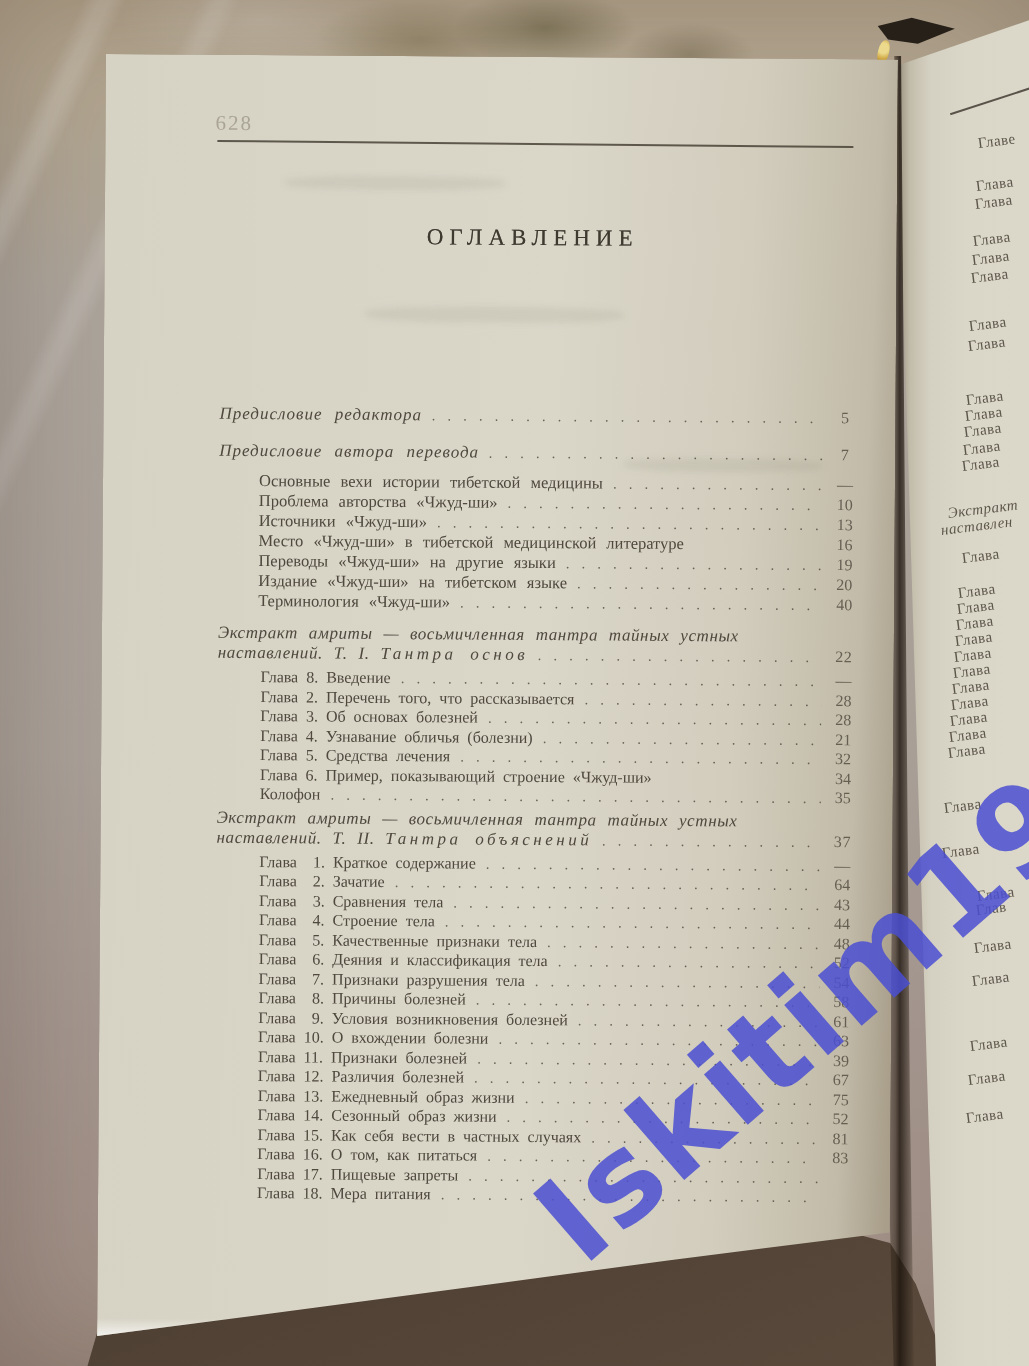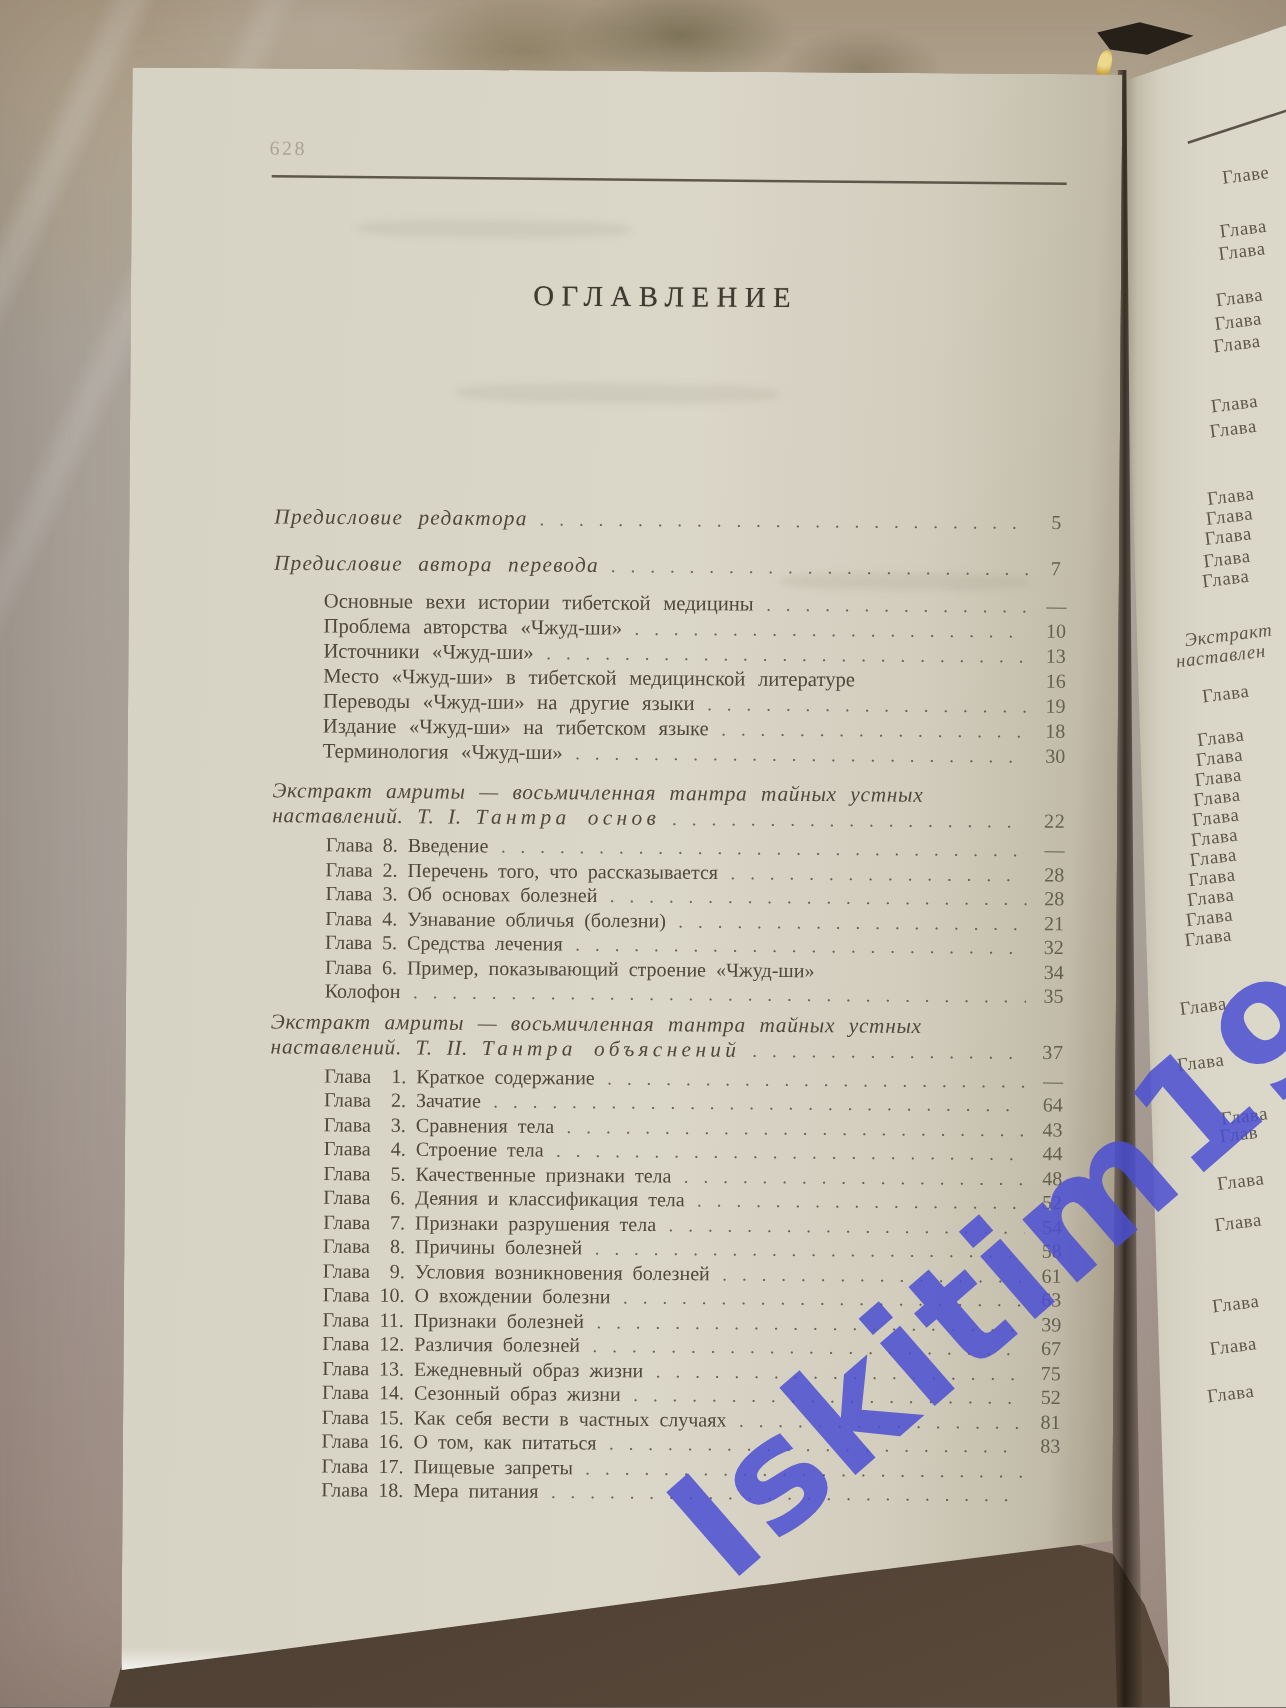--- a/index.html
+++ b/index.html
@@ -39,21 +39,21 @@
   .page{position:absolute;left:106px;top:54px;width:792px;height:1282px;
     transform:rotate(.4deg);transform-origin:top left;
     clip-path:polygon(0 0,100% 0,100% 91.5%,72% 93.8%,40% 96.6%,12% 99%,0 100%);
     background:linear-gradient(92deg,#d6d2c4 0,#dad6c8 55%,#d2cdbd 78%,#c2bba9 93%,#a89e8a 99%);
     color:#4e483d;}
   .page-edge{position:absolute;left:-5px;top:4px;width:5px;height:1270px;
     background:linear-gradient(to right,#857a6a,#cfc9ba);}
   .page-glow{position:absolute;left:0;right:0;bottom:0;height:18px;
     background:linear-gradient(to bottom,rgba(255,255,255,0),rgba(255,255,255,.7));}
   .smudge{position:absolute;background:rgba(110,104,88,.10);filter:blur(3px);border-radius:40%;}
-  .folio{position:absolute;left:110px;top:56px;font-size:16px;letter-spacing:2px;color:rgba(95,88,70,.38);}
+  .folio{position:absolute;left:110px;top:56px;font-size:21px;letter-spacing:2px;color:rgba(95,88,70,.38);}
   .rule-top{position:absolute;left:112px;top:86px;width:636px;height:2px;background:rgba(72,66,54,.85);transform:rotate(.15deg);}
   .title{position:absolute;left:322px;top:168px;font-size:23px;letter-spacing:6px;color:#3e3a30;
     text-shadow:0 0 .6px rgba(62,58,48,.7);white-space:nowrap;}
   
   .toc{position:absolute;left:116px;top:349px;width:648px;font-size:16.5px;}
   .row{display:flex;align-items:baseline;white-space:nowrap;}
   .row .lbl{flex:0 0 auto;}
   .row .dots{flex:1 1 0;min-width:0;overflow:hidden;white-space:nowrap;letter-spacing:12px;
     padding:0 6px 0 10px;font-size:15px;opacity:.8;}
   .row .num{flex:0 0 44px;text-align:center;font-size:16px;opacity:.8;font-style:normal;}
@@ -165,26 +165,26 @@
           <span class="num">16</span>
         </div>
         <div class="row k-sub">
           <span class="lbl">Переводы «Чжуд-ши» на другие языки</span>
           <span class="dots">..................................</span>
           <span class="num">19</span>
         </div>
         <div class="row k-sub">
           <span class="lbl">Издание «Чжуд-ши» на тибетском языке</span>
           <span class="dots">..................................</span>
-          <span class="num">18</span>
+          <span class="num">20</span>
         </div>
         <div class="row k-sub">
           <span class="lbl">Терминология «Чжуд-ши»</span>
           <span class="dots">..................................</span>
-          <span class="num">30</span>
+          <span class="num">40</span>
         </div>
         <div class="sec">
           <div class="ln"><span class="lbl">Экстракт амриты — восьмичленная тантра тайных устных</span></div>
           <div class="ln row">
             <span class="lbl"><span class="pre">наставлений. Т. I. </span><span class="spaced">Тантра основ</span></span>
             <span class="dots">..................................</span>
             <span class="num">22</span>
           </div>
         </div>
         <div class="row k-ch1">

